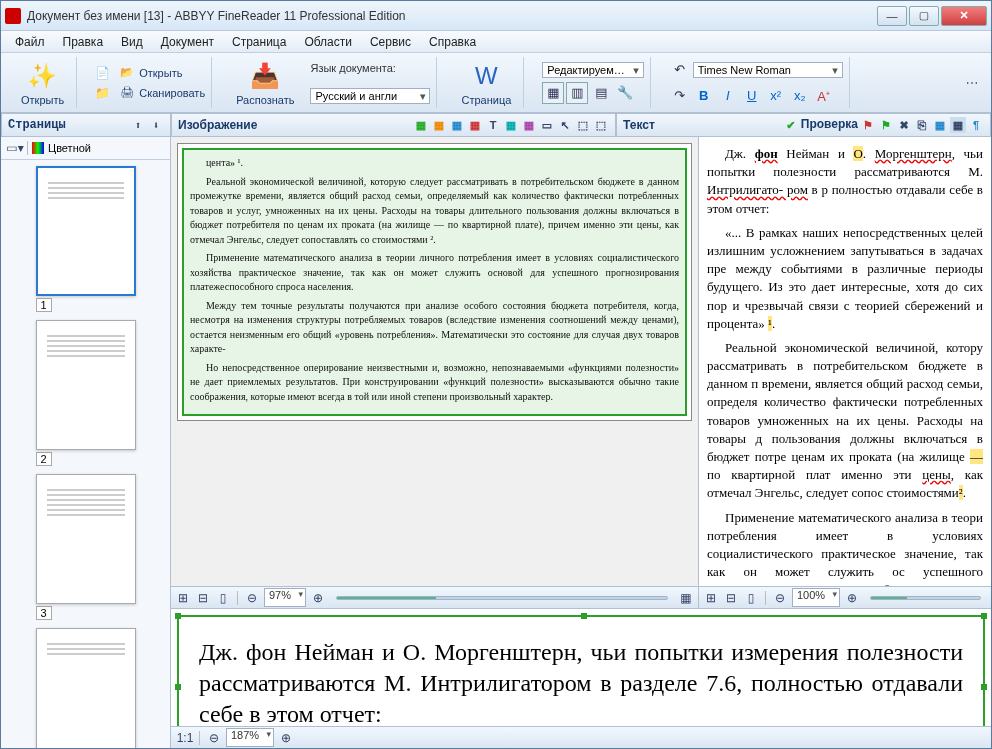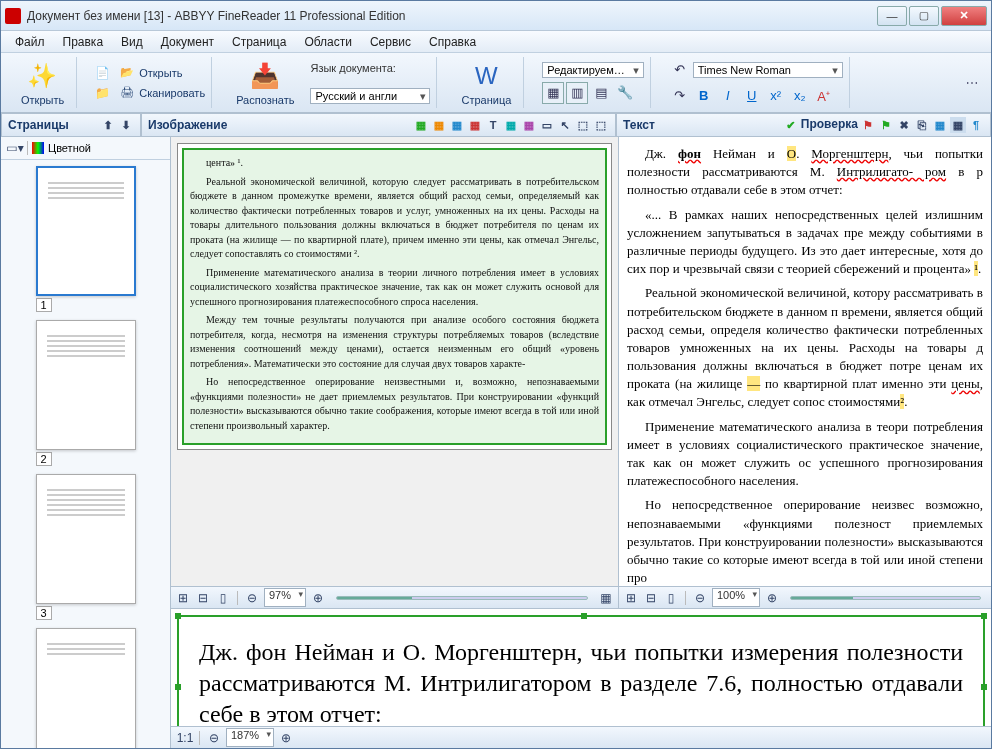--- a/index.html
+++ b/index.html
@@ -33,21 +33,21 @@
 .lbl-small{font-size:11px; color:#333;}
 .dropdown { border:1px solid #a0b0c0; background:#fff; padding:1px 18px 1px 4px; font-size:11px; position:relative; min-width:120px;}
 .dropdown::after{content:"▾"; position:absolute; right:4px; top:1px; color:#555;}
 .icon-btn{width:22px;height:22px;border:1px solid transparent;display:flex;align-items:center;justify-content:center;font-size:13px;color:#335;}
 .icon-btn.active{border:1px solid #8aa; background:#e8f0f8;}
 .fmt-row{display:flex;gap:2px;align-items:center;}
 
 
 .panels-header { display:flex; height: 24px; }
 .panel-hdr { background: linear-gradient(#f2f7fd,#dae6f3); border:1px solid #b0c0d0; display:flex; align-items:center; padding:0 6px; font-weight:bold; color:#1a3a6a; gap:4px;}
-.panel-hdr.pages{width:140px;}
+.panel-hdr.pages{width:170px;font-family:Liberation Mono, monospace;}
 .panel-hdr.image{flex:1;}
 .panel-hdr.text{width:375px;}
 .hdr-icons{margin-left:auto; display:flex; gap:2px;}
 .hdr-ic{width:16px;height:16px;font-size:11px;display:flex;align-items:center;justify-content:center;color:#346;}
 
 
 .content { flex:1; display:flex; overflow:hidden;}
 .pane-pages{width:170px; border-right:1px solid #b0c0d0; background:#f4f8fc; display:flex; flex-direction:column;}
 .pages-strip{display:flex; align-items:center; gap:4px; padding:3px 6px; border-bottom:1px solid #c0d0e0; font-size:11px;}
 .color-sw{width:12px;height:12px;background:linear-gradient(90deg,#f00,#0f0,#00f);}
@@ -58,21 +58,21 @@
 .thumb-lines{position:absolute;top:14px;left:10px;right:10px;bottom:14px;display:flex;flex-direction:column;gap:3px;}
 .tl{height:2px;background:#ccc;}
 .thumb-num{font-size:11px;background:#fff;border:1px solid #aaa;padding:0 4px;display:inline-block;margin-top:2px;}
 
 .pane-img{flex:1; display:flex; flex-direction:column; border-right:1px solid #b0c0d0;}
 .img-view{flex:1;overflow:auto;background:#f0f0f0;padding:6px;position:relative;}
 .doc-sheet{background:#fff;border:1px solid #888;padding:4px;}
 .text-block{border:2px solid #2aa02a; background:#e6f5e6; padding:6px; font-family:Georgia,serif; font-size:10px; color:#111; text-align:justify; line-height:1.45;}
 .text-block p{margin-bottom:4px; text-indent:16px;}
 
-.pane-text{width:372px; display:flex; flex-direction:column;}
+.pane-text{width:292px; display:flex; flex-direction:column;}
 .text-view{flex:1;overflow:auto;background:#fff;padding:8px;font-family:"Times New Roman",serif;font-size:13px;color:#000;text-align:justify;line-height:1.4;}
 .text-view p{margin-bottom:6px;text-indent:18px;}
 .u-red{text-decoration:underline wavy #e00;}
 .hl{background:#ffe680;}
 
 
 .pane-status{height:22px;background:linear-gradient(#f2f7fd,#dae6f3);border-top:1px solid #b0c0d0;display:flex;align-items:center;padding:0 4px;gap:4px;font-size:11px;color:#333;}
 .st-ic{width:16px;height:16px;display:flex;align-items:center;justify-content:center;color:#346;font-size:12px;}
 .zoom-val{border:1px solid #a0b0c0;background:#fff;padding:0 14px 5px 4px;position:relative;}
 .zoom-val::after{content:"▾";position:absolute;right:2px;top:0;color:#555;font-size:9px;}

